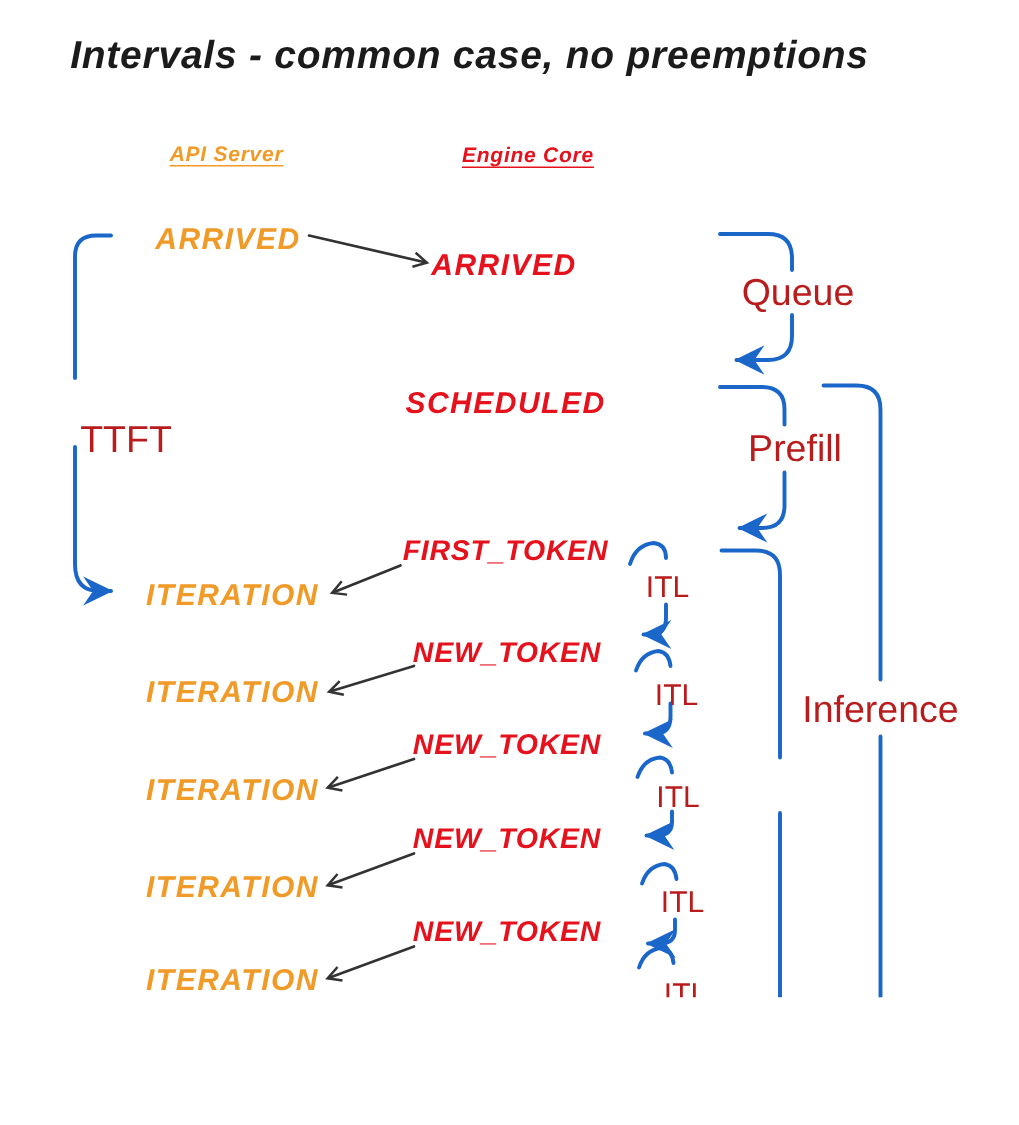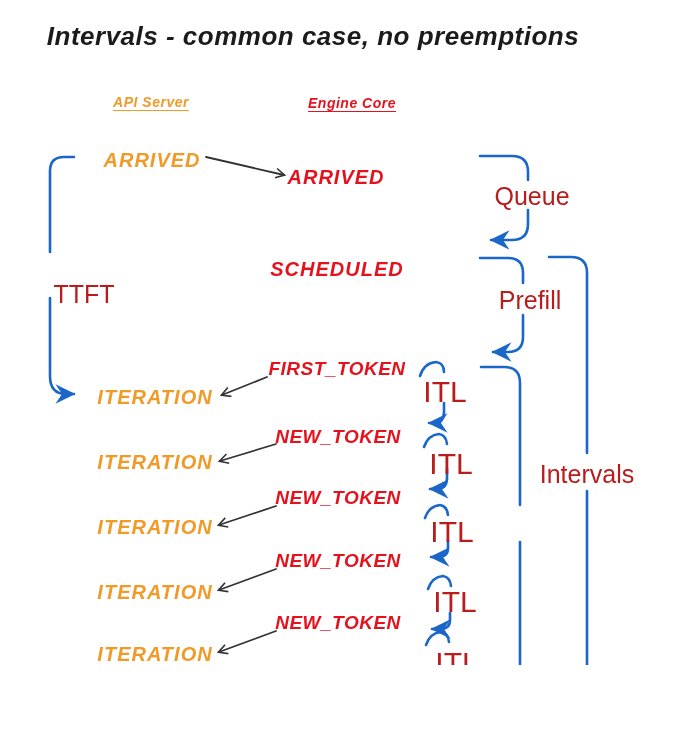--- a/index.html
+++ b/index.html
@@ -14,21 +14,21 @@
   .abs{position:absolute;transform:translate(-50%,-50%);white-space:nowrap;line-height:1;}
   .hw{font-family:"Liberation Sans",sans-serif;font-style:italic;font-weight:700;}
   .title{font-size:26px;color:#1b1b1b;letter-spacing:0.5px;}
   .hdr{font-size:14px;text-decoration:underline;text-underline-offset:3px;letter-spacing:0.5px;}
   .api{color:#F09A28;}
   .eng{color:#E5121D;}
   .evt{font-size:20px;letter-spacing:1px;}
   .tok{font-size:19px;letter-spacing:0.5px;}
   .blu{color:#b91c1c;font-weight:400;}
   .big{font-size:25px;}
-  .itl{font-size:30px;}
+  .itl{font-size:20px;}
   svg{position:absolute;left:0;top:0;}
 </style>
 </head>
 <body>
 
 <div id="canvas">
 
   <svg width="679" height="750" viewBox="0 0 679 750">
     <defs>
       <marker id="mb" viewBox="0 0 10 10" refX="9" refY="5" markerWidth="8.5" markerHeight="8.5" orient="auto">
@@ -96,20 +96,20 @@
   <div class="abs hw evt eng" style="left:337px;top:269px;">SCHEDULED</div>
   <div class="abs hw tok eng" style="left:337px;top:368px;">FIRST_TOKEN</div>
   <div class="abs hw tok eng" style="left:338px;top:436px;">NEW_TOKEN</div>
   <div class="abs hw tok eng" style="left:338px;top:497px;">NEW_TOKEN</div>
   <div class="abs hw tok eng" style="left:338px;top:560px;">NEW_TOKEN</div>
   <div class="abs hw tok eng" style="left:338px;top:622px;">NEW_TOKEN</div>
 
   <div class="abs blu big" style="left:48px;top:294px;margin-left:36px;">TTFT</div>
   <div class="abs blu big" style="left:532px;top:196px;">Queue</div>
   <div class="abs blu big" style="left:530px;top:300px;">Prefill</div>
-  <div class="abs blu big" style="left:587px;top:474px;">Intervals</div>
+  <div class="abs blu big" style="left:587px;top:474px;">Inference</div>
   <div class="abs blu itl" style="left:445px;top:392px;">ITL</div>
   <div class="abs blu itl" style="left:451px;top:464px;">ITL</div>
   <div class="abs blu itl" style="left:452px;top:532px;">ITL</div>
   <div class="abs blu itl" style="left:455px;top:602px;">ITL</div>
   <div class="abs blu itl" style="left:457px;top:663px;">ITL</div>
 
 </div>
 
 </body></html>

